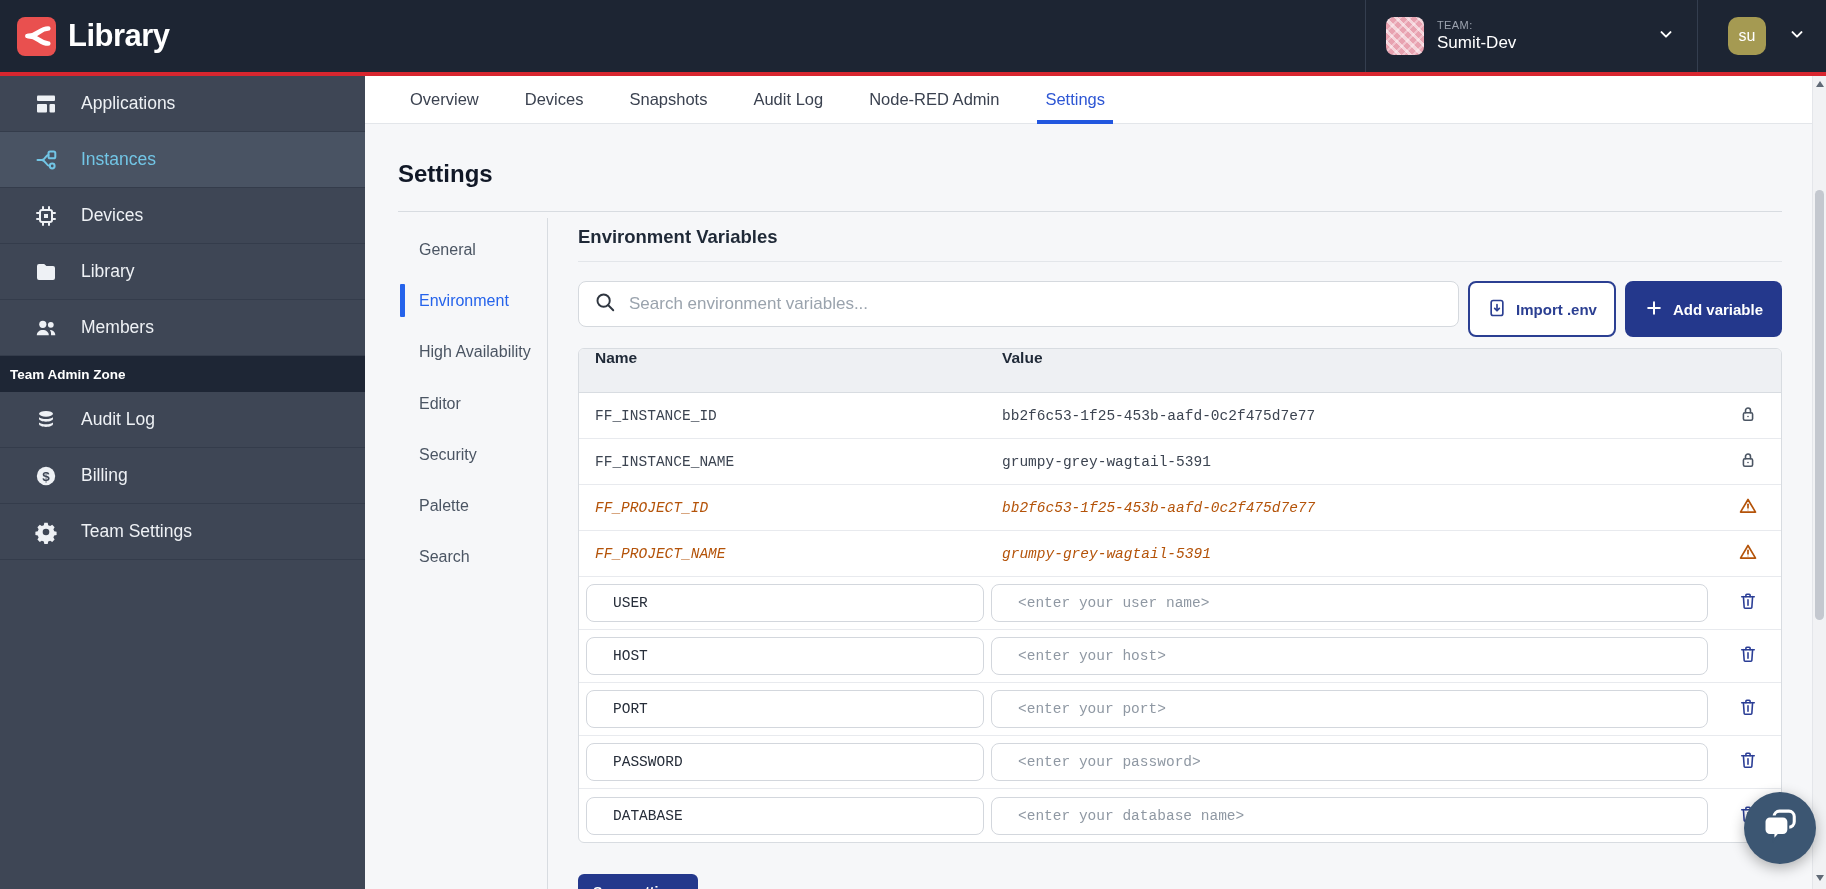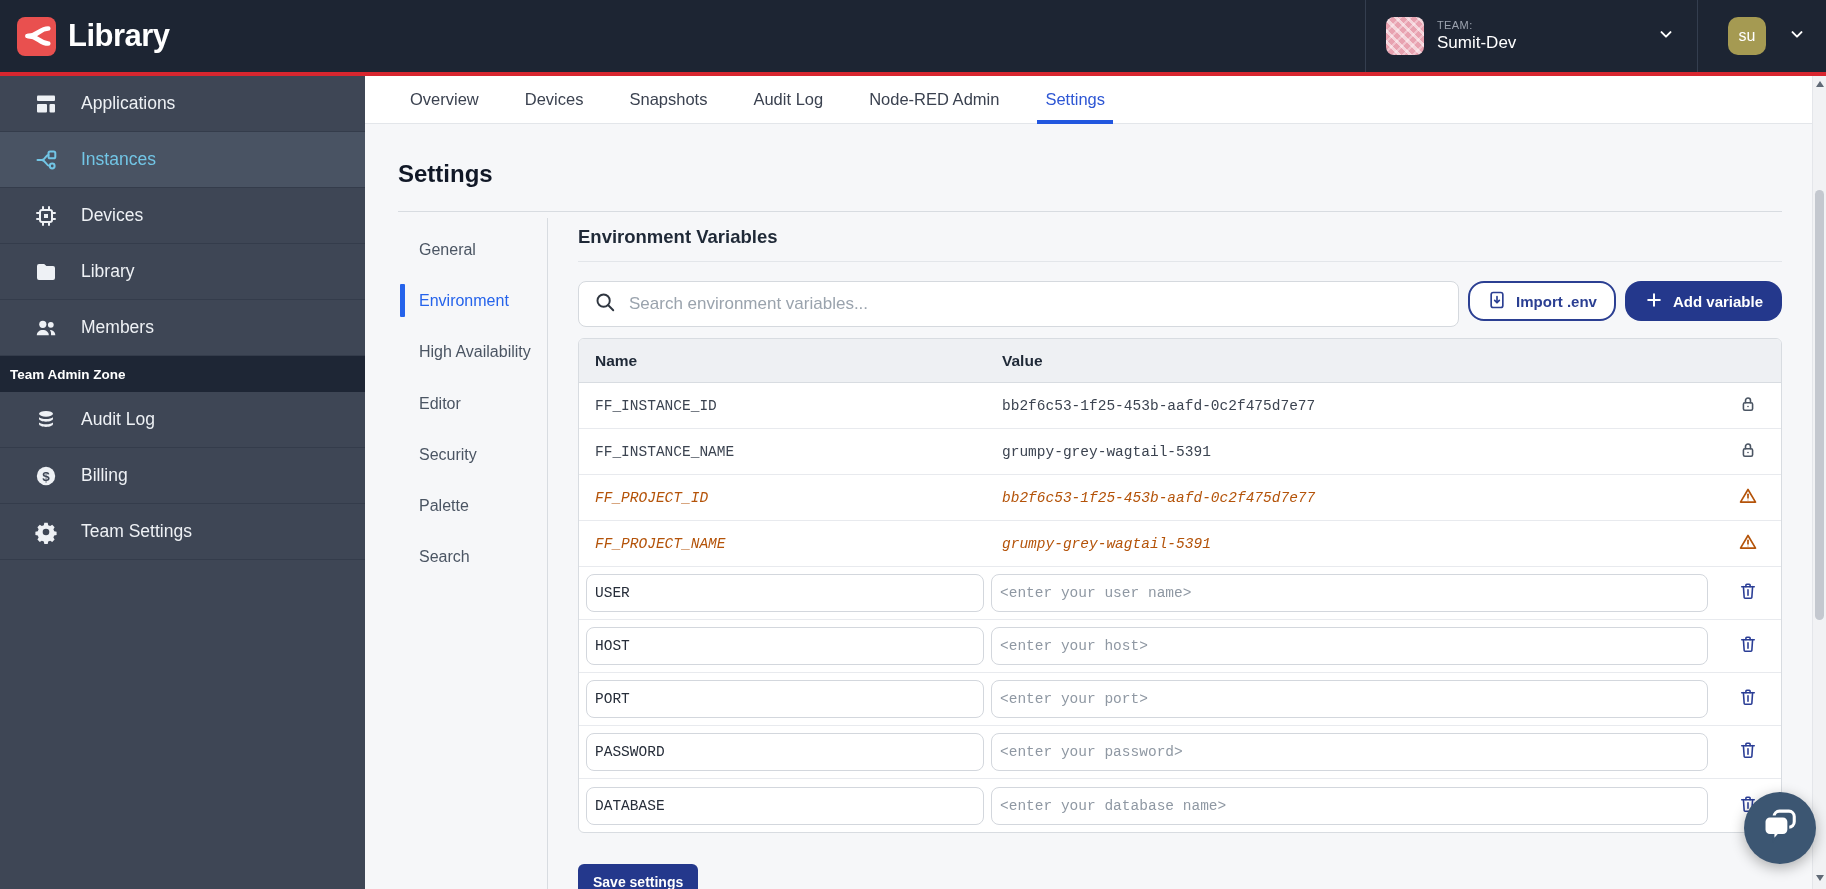--- a/index.html
+++ b/index.html
@@ -61,40 +61,40 @@
   .env-panel { flex:1; margin-left:30px; padding-top:8px; }
   .env-heading { font-size:18.5px; font-weight:700; color:#1f2937; margin-bottom:13px; }
   .env-divider { border-bottom:1px solid #e3e6ea; }
   .toolbar { display:flex; gap:9px; margin-top:19px; }
   .search-box { flex:1; height:46px; background:#fff; border:1px solid #d5d9de; border-radius:8px;
      display:flex; align-items:center; padding:0 15px; gap:13px; }
   .search-box svg { width:22px; height:22px; flex:0 0 22px; }
   .search-box input { flex:1; border:none; outline:none; background:transparent; font-size:17px;
      font-family:"Liberation Sans", sans-serif; color:#15803d; }
   .search-box input::placeholder { color:#9aa3ad; }
-  .btn { display:flex; align-items:center; gap:9px; height:40px; border-radius:16px; font-weight:700;
+  .btn { display:flex; align-items:center; gap:9px; height:56px; border-radius:8px; font-weight:700;
      font-size:15px; cursor:pointer; font-family:"Liberation Sans", sans-serif; }
   .btn svg { width:20px; height:20px; }
   .btn-secondary { background:#fff; border:2px solid #2b3f92; color:#2b3f92; padding:0 17px; }
   .btn-primary { background:#24388c; border:none; color:#fff; padding:0 19px; }
 
   .env-table { margin-top:11px; background:#fff; border:1px solid #d8dce1; border-radius:6px; overflow:hidden; }
-  .t-head { display:flex; align-items:center; height:44px; background:#eef0f3; border-bottom:1px solid #d8dce1;
+  .t-head { display:flex; height:44px; background:#eef0f3; border-bottom:1px solid #d8dce1;
      font-size:15.5px; font-weight:700; color:#1f2937; }
   .col-name { width:423px; padding-left:16px; }
   .col-value { flex:1; }
   .icon-cell { width:66px; display:flex; justify-content:center; align-items:center; }
   .icon-cell svg { width:20px; height:20px; }
   .t-row { display:flex; align-items:center; height:46px; border-bottom:1px solid #e8eaee;
      font-family:"Liberation Mono", monospace; font-size:14.5px; color:#3c4451; }
   .t-row:last-child { border-bottom:none; }
   .t-row.deprecated { color:#b45309; font-style:italic; }
   .t-row.editable { height:53px; padding-left:7px; gap:7px; }
   .env-input { height:38px; border:1px solid #d3d7dd; border-radius:8px; background:#fff; outline:none;
-     font-family:"Liberation Mono", monospace; font-size:14.5px; color:#272e3a; padding:0 8px; }
+     font-family:"Liberation Mono", monospace; font-size:14.5px; color:#272e3a; padding:0 26px; }
   .env-input::placeholder { color:#8f98a3; }
   .name-input { width:398px; }
   .value-input { flex:1; }
 
   .save-btn { margin-top:31px; background:#24388c; color:#fff; border:none; border-radius:6px;
      font-family:"Liberation Sans", sans-serif; font-weight:700; font-size:14px; padding:10px 15px 14px; cursor:pointer; }
 
   
   .scrollbar { position:absolute; top:76px; right:0; bottom:0; width:14px; background:#f1f2f4;
      border-left:1px solid #e4e6ea; z-index:8; }

